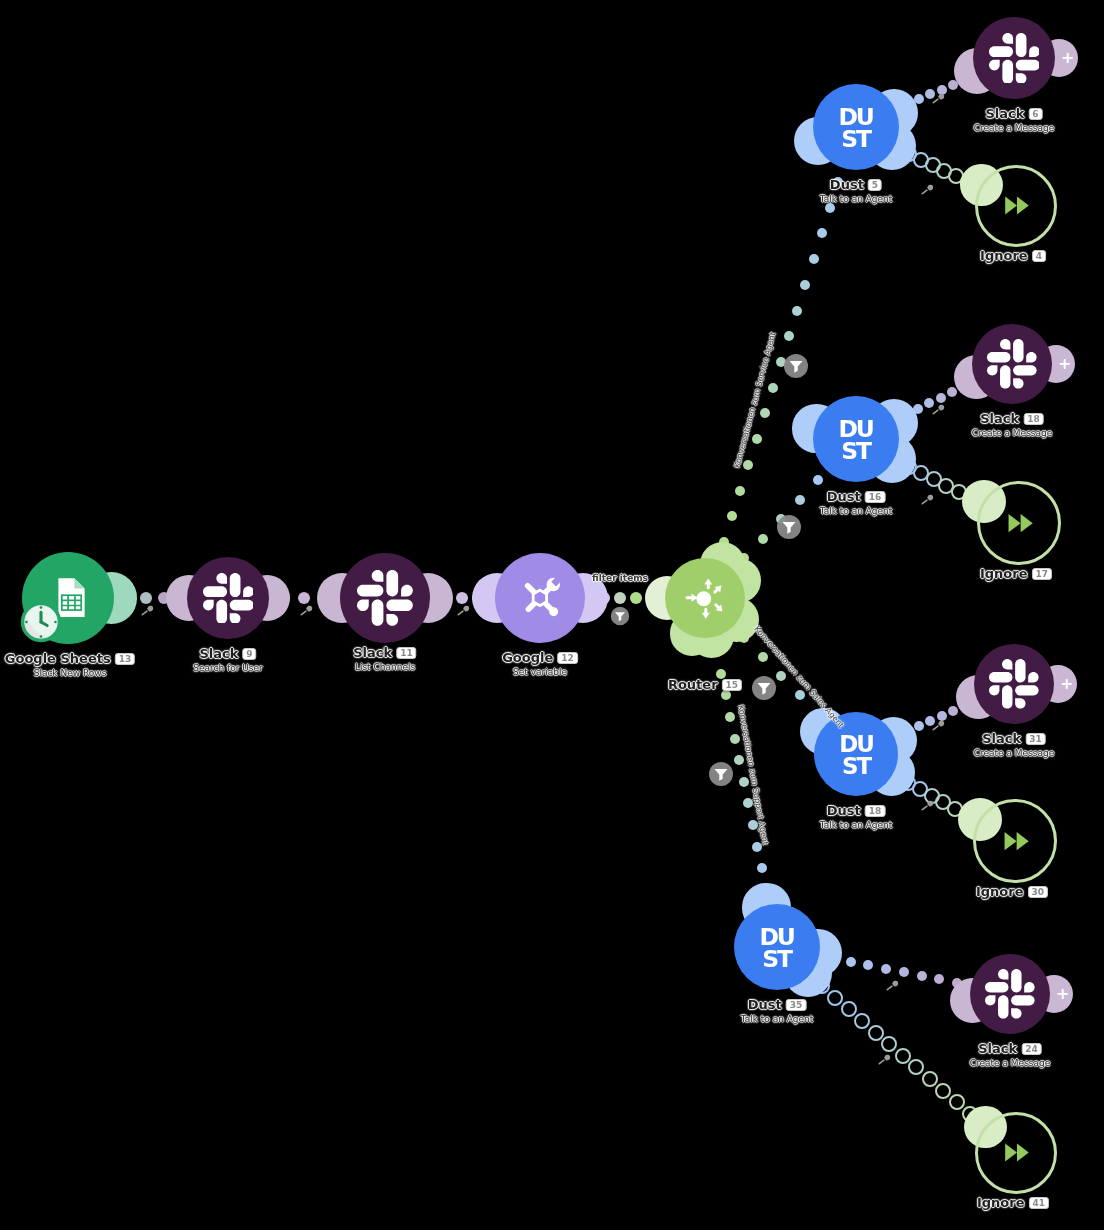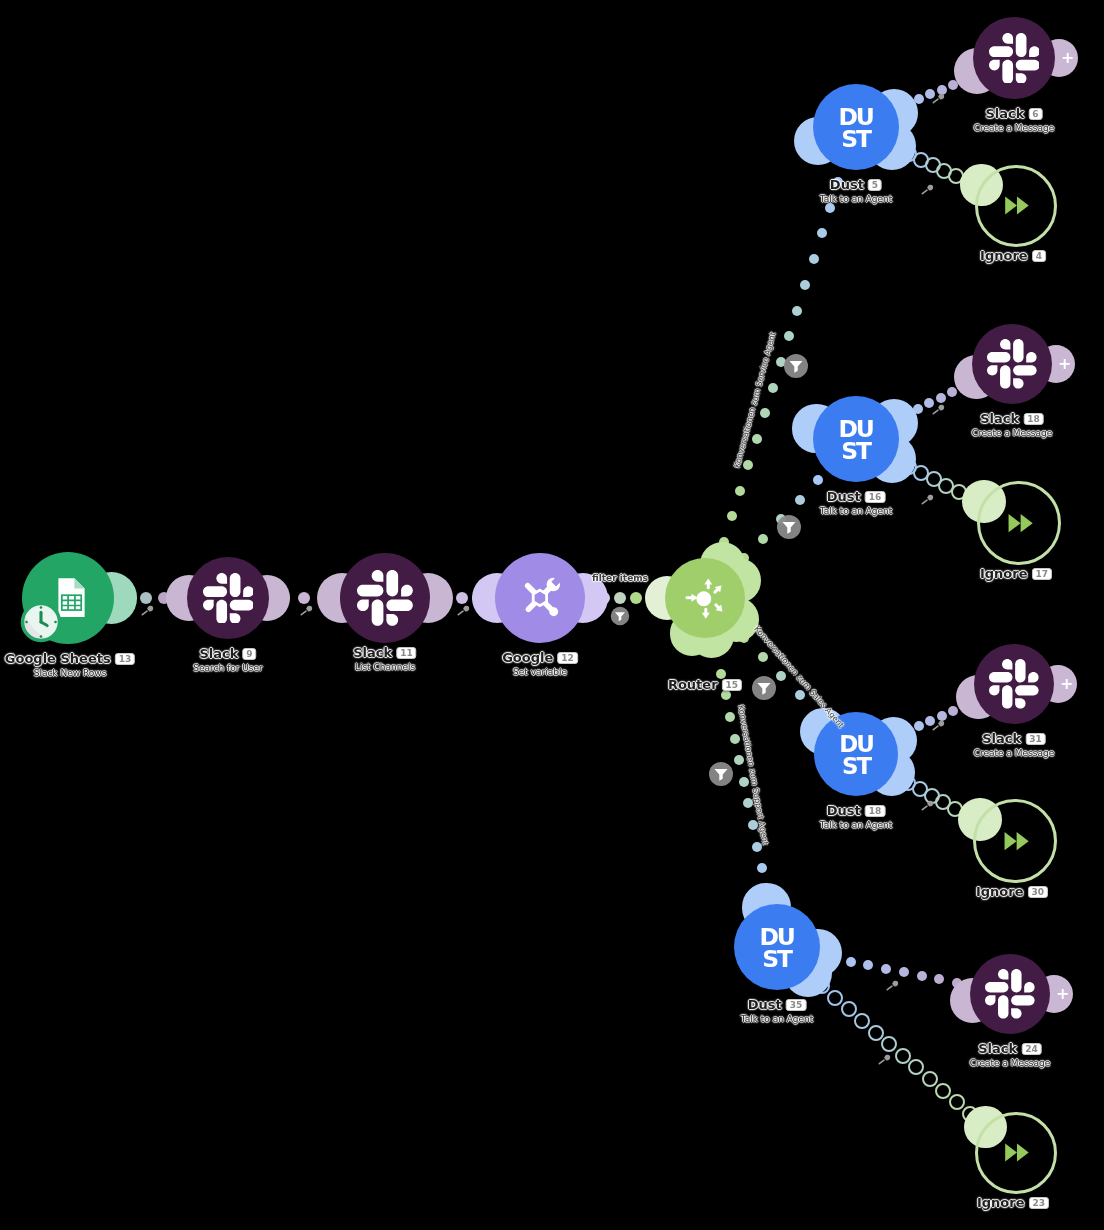--- a/index.html
+++ b/index.html
@@ -554,21 +554,21 @@
     <div class="lobe" style="left: 964.066px; top: 1105.52px; width: 42.56px; height: 42.56px; background: rgb(216, 236, 198);"></div>
     <div class="node-circle ignore" style="left: 975px; top: 1112px; width: 76px; height: 76px; border: 3px solid rgb(195, 224, 168);">
       <span style="width: 62%; height: 62%; display: block;">
         <svg viewBox="0 0 100 100" width="100%" height="100%">
           <path d="M28 31 L53 50 L28 69 Z" fill="#95C95D"></path>
           <path d="M53 31 L78 50 L53 69 Z" fill="#95C95D"></path>
         </svg>
       </span>
     </div>
     <div class="node-label" style="left: 1013px; top: 1192px;">
-      <div><span class="nl-name halo">Ignore</span><span class="nl-badge">23</span></div>
+      <div><span class="nl-name halo">Ignore</span><span class="nl-badge">41</span></div>
     </div>
     <div class="overlay" style="left: 19px; top: 600px;">
       <svg viewBox="0 0 100 100" width="44" height="44">
         <circle cx="50" cy="50" r="42" fill="rgba(255,255,255,0.9)" stroke="#23A566" stroke-width="8"></circle>
         <g stroke="#1E8A55" stroke-width="7" stroke-linecap="round">
           <path d="M50 50 L50 28"></path>
           <path d="M50 50 L64 58"></path>
         </g>
         <g fill="#1E8A55">
           <circle cx="50" cy="17" r="3"></circle>

